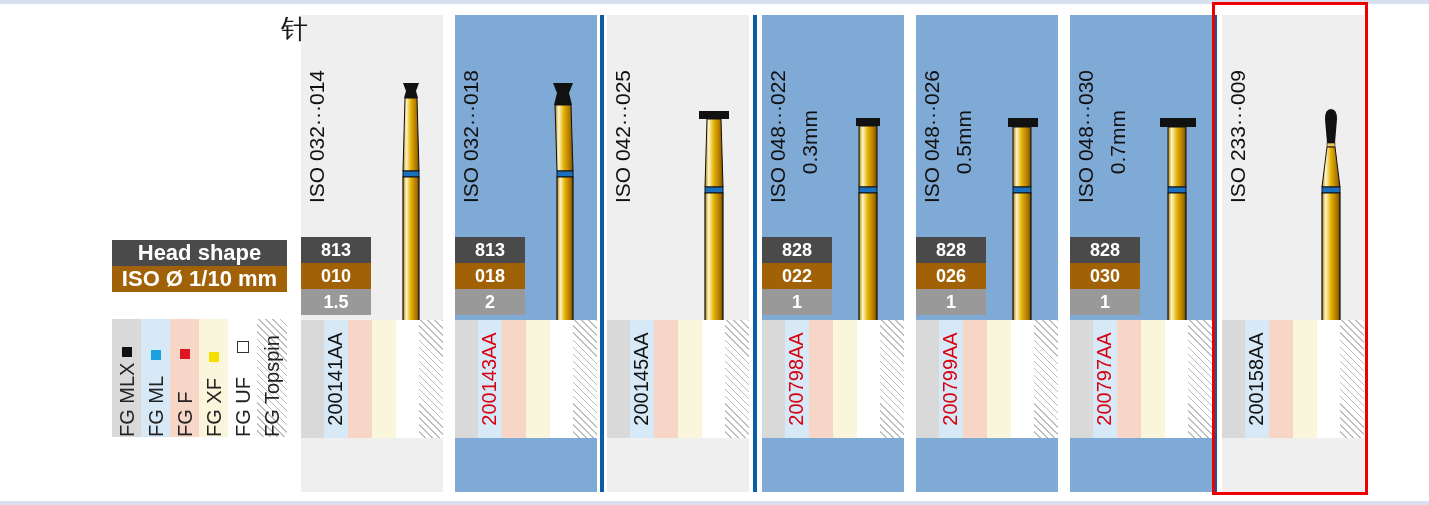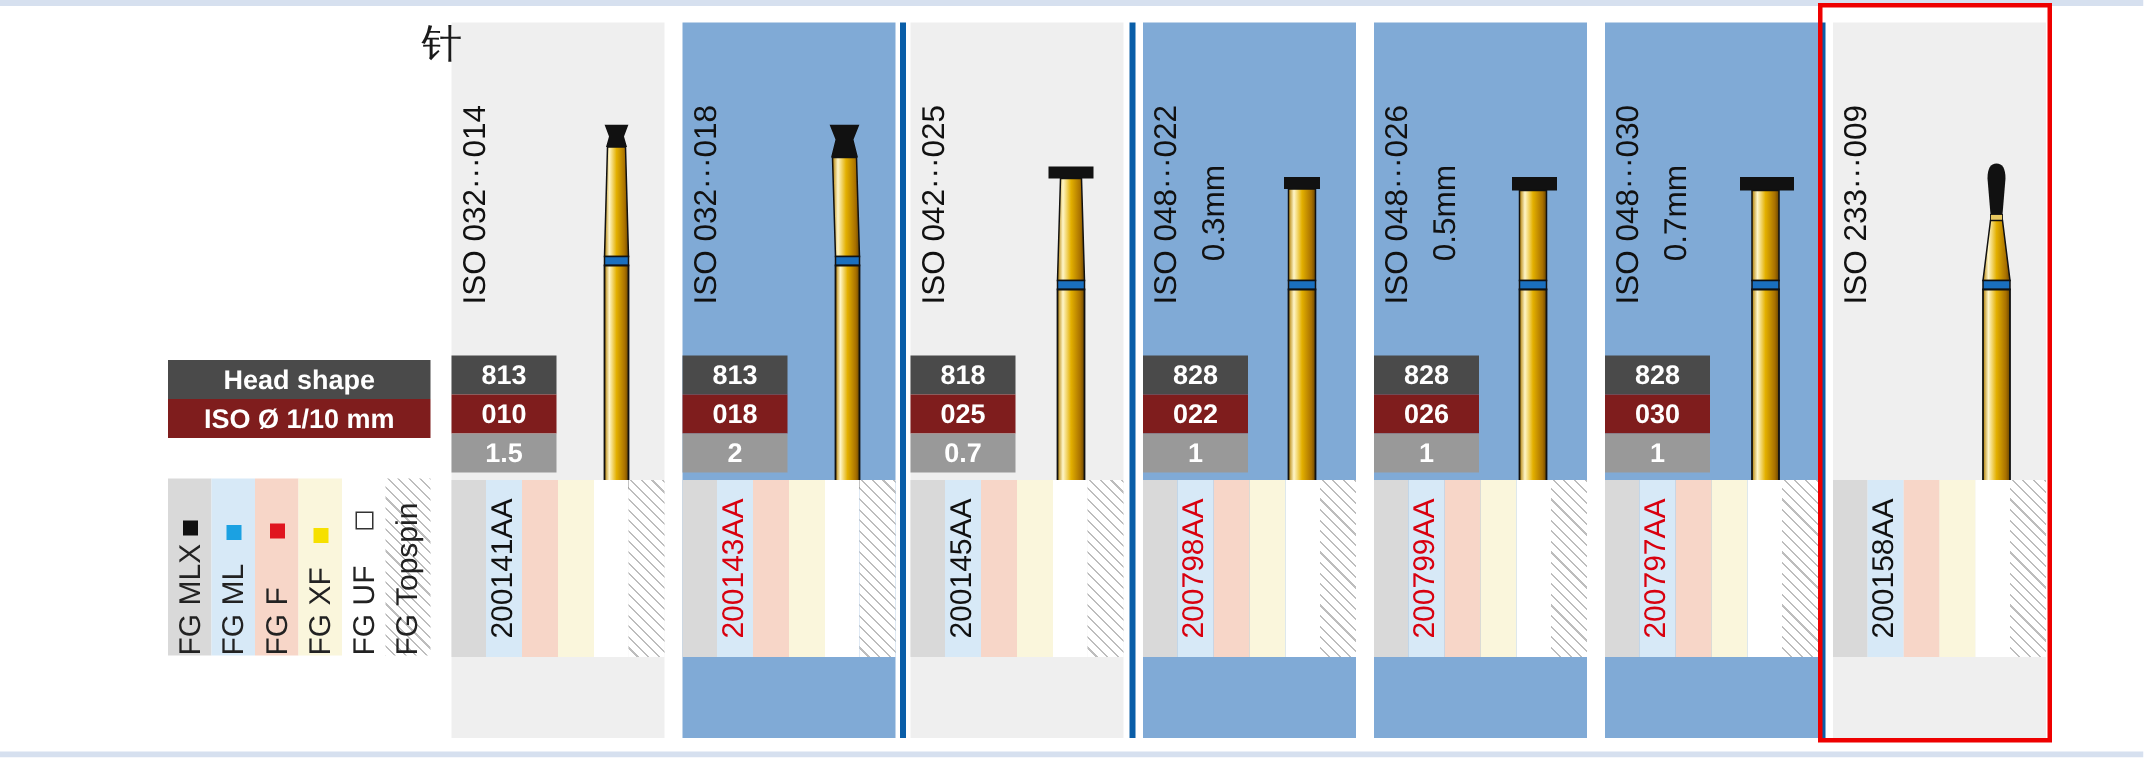--- a/index.html
+++ b/index.html
@@ -10,35 +10,35 @@
   .panel.grey{background:#efefef;}
   .panel.blue{background:#80aad6;}
   .rule{position:absolute;top:15px;height:477px;width:4px;background:#0a5ea8;}
   .title{position:absolute;top:16px;left:6px;font-size:27px;color:#1a1a1a;white-space:nowrap;letter-spacing:1px;}
   .iso{position:absolute;left:4px;top:55px;width:160px;height:30px;transform-origin:0 0;transform:rotate(-90deg) translate(-160px,0);font-family:"Liberation Sans",sans-serif;font-size:21px;color:#111;white-space:nowrap;text-align:right;}
   .iso2{position:absolute;left:36px;top:55px;width:120px;height:30px;transform-origin:0 0;transform:rotate(-90deg) translate(-160px,0);font-family:"Liberation Sans",sans-serif;font-size:21px;color:#111;white-space:nowrap;text-align:right;}
   .bur{position:absolute;top:68px;left:80px;width:60px;height:250px;}
   .cells{position:absolute;left:0;top:222px;width:70px;}
   .cell{height:26px;line-height:26px;color:#fff;font-weight:bold;font-size:18px;text-align:center;font-family:"Liberation Sans",sans-serif;}
   .c1{background:#4a4a4a;}
-  .c2{background:#7f1d1d;}
+  .c2{background:#a16207;}
   .c3{background:#999;}
   .grades{position:absolute;left:0;top:305px;width:142px;height:118px;display:flex;}
   .g{height:100%;}
   .g0{width:23px;background:#d9d9d9;}
   .g1{width:24px;background:#d7e9f7;position:relative;}
   .g2{width:24px;background:#f7d6c8;}
   .g3{width:24px;background:#faf6dc;}
   .g4{width:23px;background:#fff;}
   .g5{width:24px;background:repeating-linear-gradient(45deg,#fff 0 4px,#bdbdbd 4px 5px);}
   .code{position:absolute;left:-2px;top:0;width:118px;height:26px;transform-origin:0 0;transform:rotate(-90deg) translate(-118px,0);font-family:"Liberation Sans",sans-serif;font-size:20px;line-height:26px;text-align:center;white-space:nowrap;}
   .code.red{color:#d8000f;}
   .code.black{color:#111;}
   .legend-head{position:absolute;left:112px;top:240px;width:175px;}
-  .lh{height:26px;line-height:26px;color:#fff;font-weight:bold;font-size:18px;text-align:center;font-family:"Liberation Sans",sans-serif;}
+  .lh{height:26px;line-height:26px;color:#fff;font-weight:bold;font-size:22px;text-align:center;font-family:"Liberation Sans",sans-serif;}
   .legend-grades{position:absolute;left:112px;top:319px;width:175px;height:118px;display:flex;}
   .lg{height:100%;position:relative;width:29px;}
   .lgtext{position:absolute;left:1px;top:0;width:118px;height:28px;transform-origin:0 0;transform:rotate(-90deg) translate(-118px,0);font-family:"Liberation Sans",sans-serif;font-size:20px;line-height:28px;white-space:nowrap;color:#222;display:flex;align-items:center;}
   .sq{display:inline-block;width:10px;height:10px;margin-left:6px;transform:rotate(90deg);}
   .highlight{position:absolute;left:1212px;top:2px;width:156px;height:493px;border:3px solid #ee0000;box-sizing:border-box;}
 </style>
 </head>
 <body>
 
 <div class="topbar"></div>
@@ -151,25 +151,20 @@
 <div class="rule" style="left:600px"></div>
 
 <div class="panel grey" style="left:607px">
   <div class="iso">ISO 042···025</div>
   <svg class="bur" viewBox="0 0 60 250">
     <rect x="12" y="28" width="30" height="8" fill="#111"></rect>
     <path d="M20 36 H34 L36 104 H18 Z" fill="url(#gold)" stroke="#111" stroke-width="1"></path>
     <rect x="18" y="104" width="18" height="6" fill="#1a6fbf" stroke="#111" stroke-width="1"></rect>
     <path d="M18 110 H36 V240 A9 9 0 0 1 18 240 Z" fill="url(#gold)" stroke="#111" stroke-width="1.2"></path>
   </svg>
-  <div class="cells">
-      <div class="cell c1">818</div>
-      <div class="cell c2">025</div>
-      <div class="cell c3">0.7</div>
-    </div>
   <div class="grades">
       <div class="g g0"></div>
       <div class="g g1">
         <div class="code black">200145AA</div>
       </div>
       <div class="g g2"></div>
       <div class="g g3"></div>
       <div class="g g4"></div>
       <div class="g g5"></div>
     </div>

